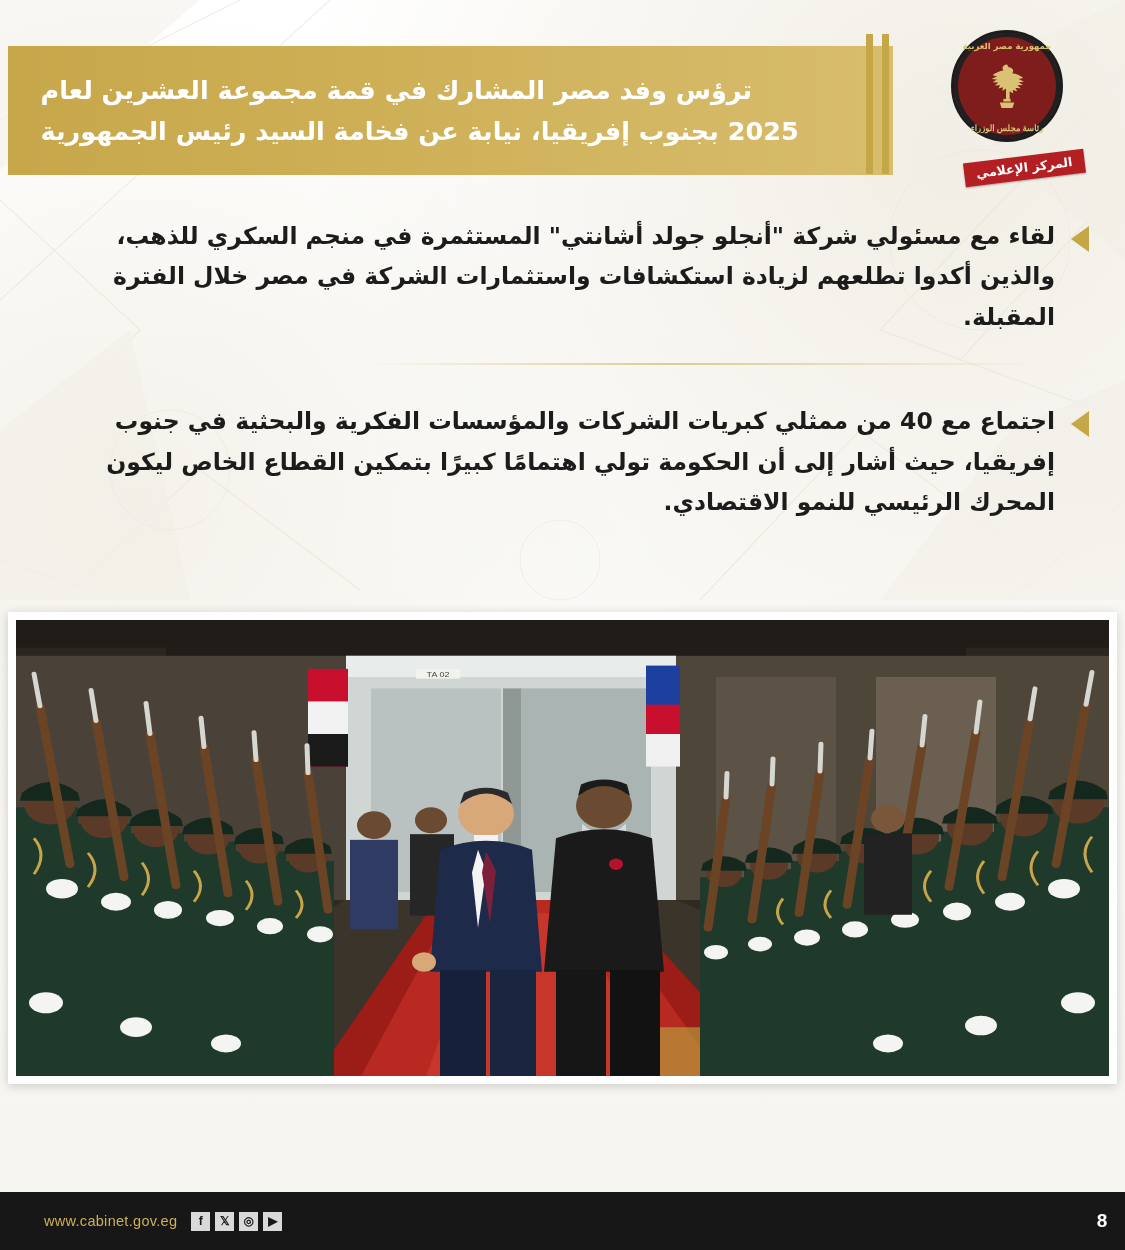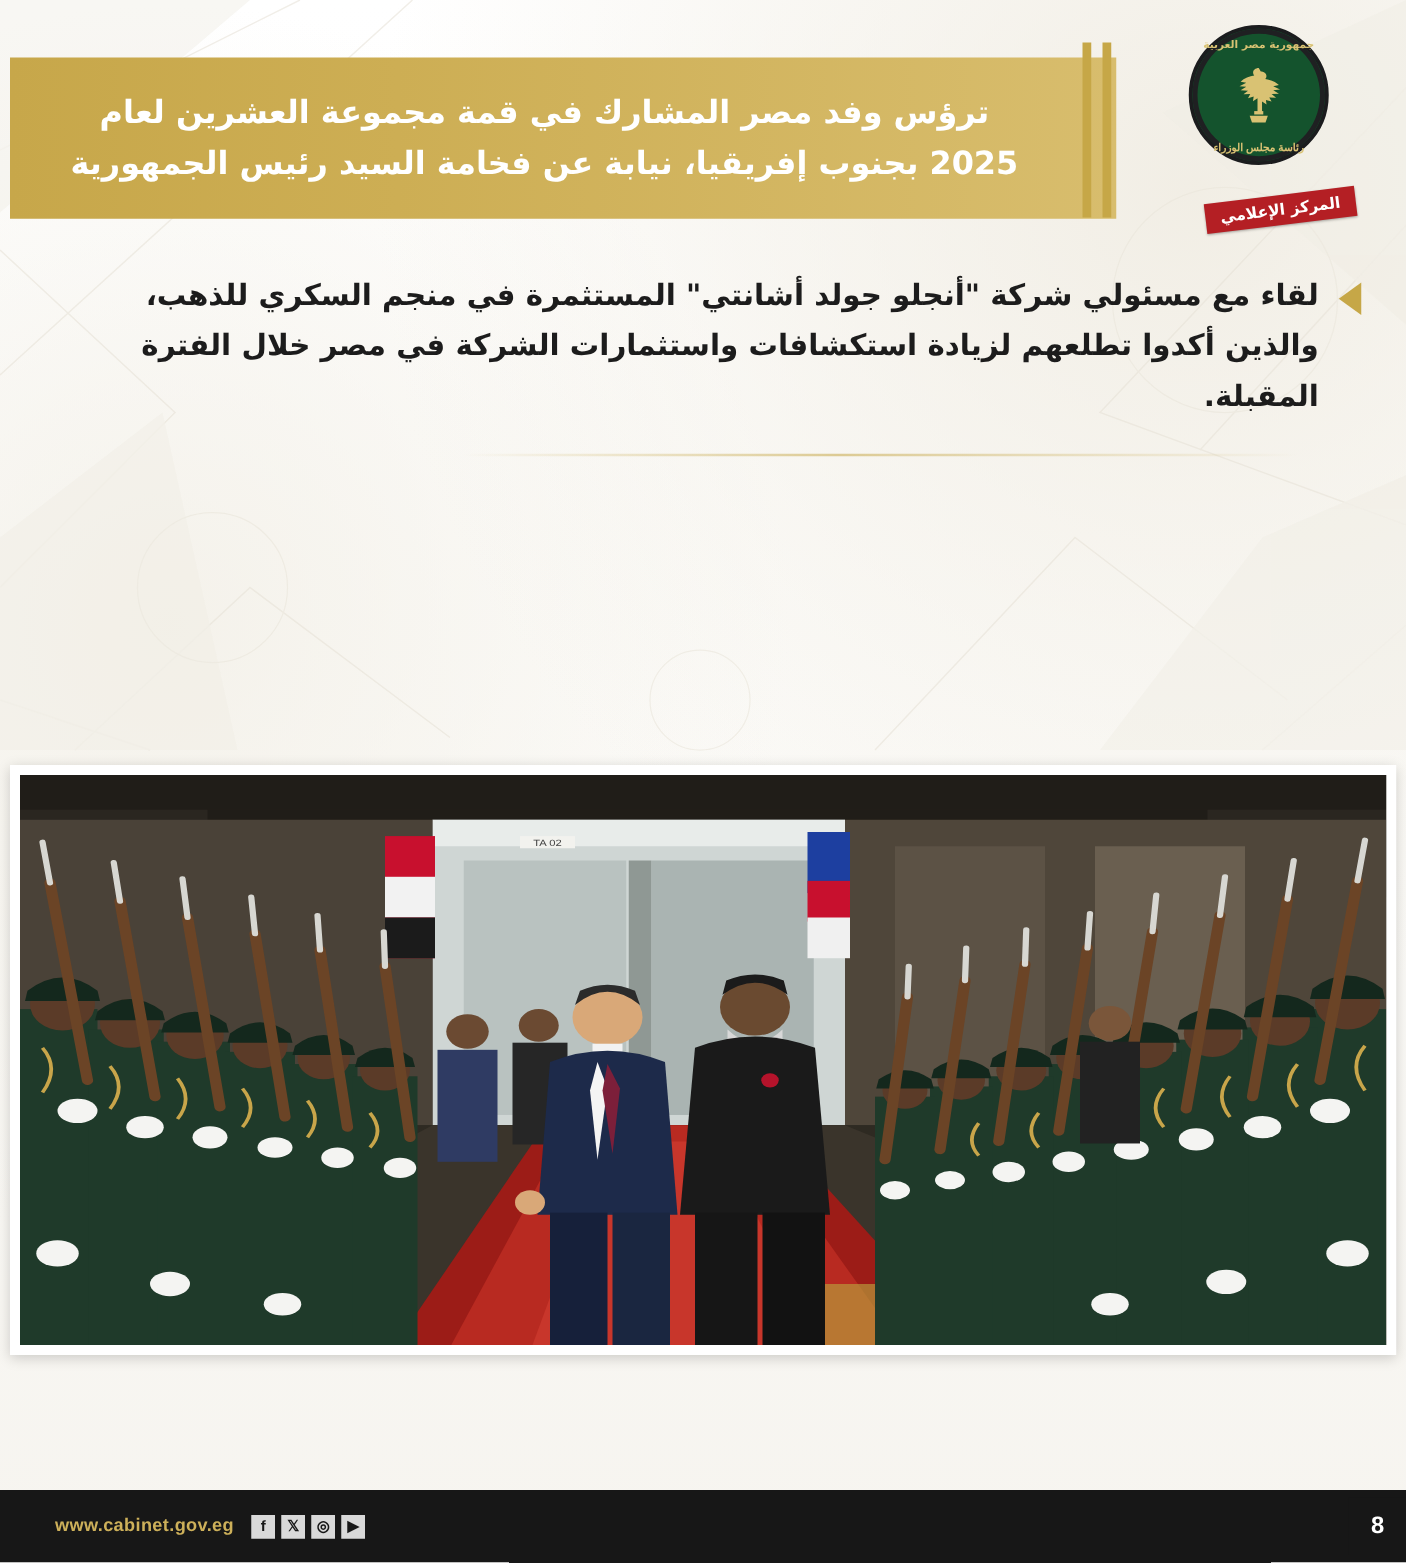--- a/index.html
+++ b/index.html
@@ -49,21 +49,21 @@
     display: flex;
     align-items: center;
     justify-content: center;
     padding: 6px 60px 6px 30px;
   }
   .title-text {
     color: #ffffff;
     font-size: 25.5px;
     font-weight: bold;
     line-height: 1.6;
-    text-align: center;
+    text-align: left;
     letter-spacing: 0px;
     max-width: 790px;
   }
   .title-bars {
     position: absolute;
     top: 34px;
     right: 236px;
     width: 40px;
     height: 140px;
     display: flex;
@@ -76,23 +76,23 @@
   
   .logo {
     position: absolute;
     top: 14px;
     right: 34px;
     width: 170px;
     height: 172px;
     z-index: 6;
   }
   .logo .ring {
-    position:absolute; top: 6px; right: 28px;
+    position:absolute; top: 16px; right: 28px;
     width: 112px; height: 112px; border-radius: 50%;
-    background: #14532d;
+    background: #7f1d1d;
     border: 3px solid #1b1c1e;
     box-shadow: inset 0 0 0 4px #1f2022;
   }
   .logo .ring-text-top, .logo .ring-text-bottom {
     position:absolute; right: 0; left: 0; text-align:center;
     color:#d9c273; font-size: 8.5px; font-weight:bold; letter-spacing:.4px;
   }
   .logo .ring-text-top { top: 8px; }
   .logo .ring-text-bottom { bottom: 6px; font-family: Liberation Serif, serif; }
   .logo .eagle {
@@ -174,21 +174,21 @@
     height: 58px;
     z-index: 7;
     display: flex;
     align-items: center;
     direction: ltr;
     padding-left: 44px;
   }
   .site-url {
     color: #cdb05a;
     font-size: 14.5px;
-    font-weight: bold;
+    font-weight: normal;
     letter-spacing: .3px;
     margin-right: 14px;
     font-family: "Liberation Sans", sans-serif;
   }
   .social { display:flex; gap: 5px; align-items:center; }
   .social .s {
     width: 19px; height: 19px;
     background: #d9d9d9;
     color: #171717;
     font-size: 12px;
@@ -271,20 +271,26 @@
     <svg class="arrow" viewBox="0 0 22 30">
       <polygon points="20,2 20,28 2,15" fill="#c6a747"></polygon>
     </svg>
     <div class="txt">لقاء مع مسئولي شركة "أنجلو جولد أشانتي" المستثمرة في منجم السكري للذهب، والذين أكدوا تطلعهم لزيادة استكشافات واستثمارات الشركة في مصر خلال الفترة المقبلة.</div>
   </div>
 
   <div style="position:relative;height:2px;margin:-20px 0 36px 0;">
     <div class="divider"></div>
   </div>
 
+  <div class="bullet">
+    <svg class="arrow" viewBox="0 0 22 30">
+      <polygon points="20,2 20,28 2,15" fill="#c6a747"></polygon>
+    </svg>
+    <div class="txt">اجتماع مع 40 من ممثلي كبريات الشركات والمؤسسات الفكرية والبحثية في جنوب إفريقيا، حيث أشار إلى أن الحكومة تولي اهتمامًا كبيرًا بتمكين القطاع الخاص ليكون المحرك الرئيسي للنمو الاقتصادي.</div>
+  </div>
 </div>
 
 <div class="photo-wrap">
   <div class="photo">
     <svg viewBox="0 0 1093 560" preserveAspectRatio="none" style="width:100%;height:100%;display:block">
 
       <rect x="0" y="0" width="1093" height="560" fill="#3b352c"></rect>
       <rect x="0" y="0" width="1093" height="120" fill="#2a2620"></rect>
 
       <g fill="#201d18">

